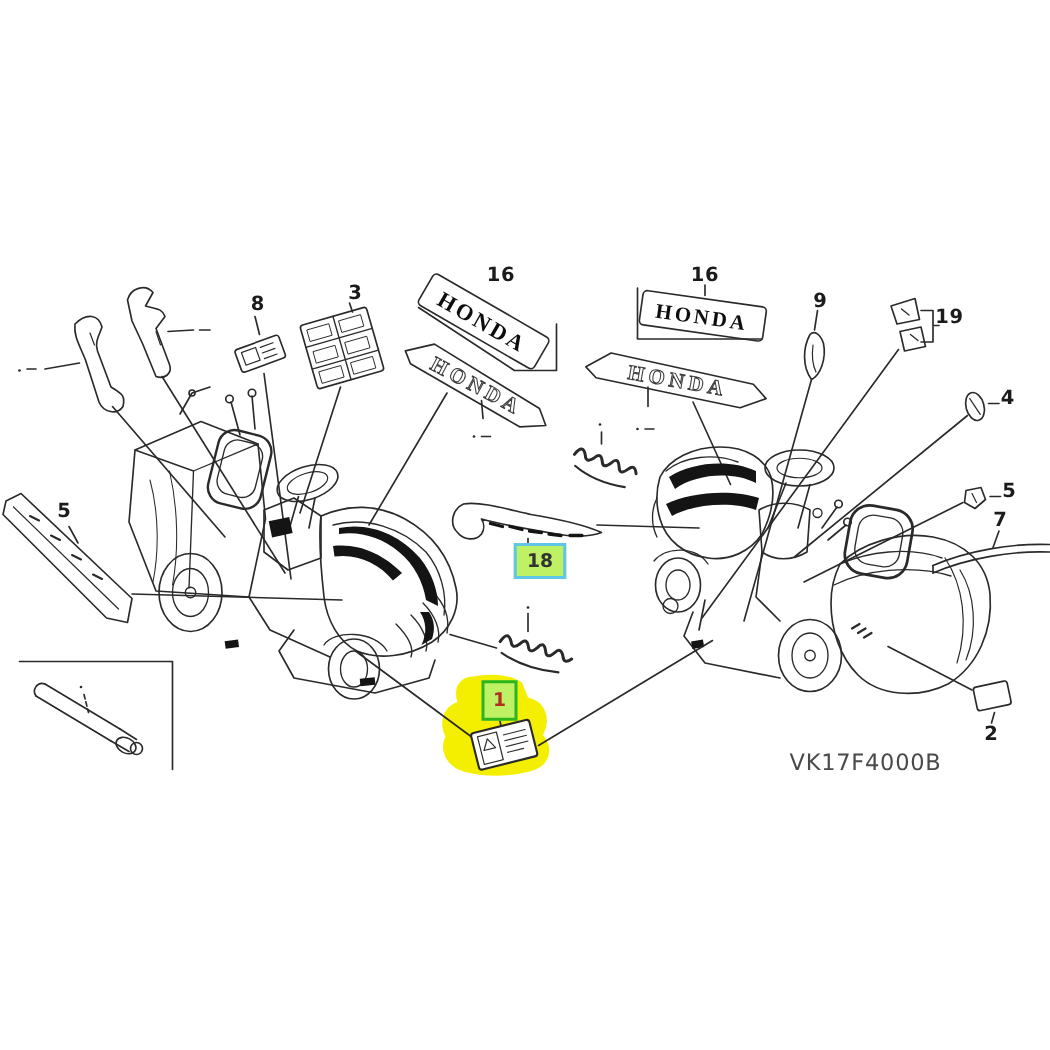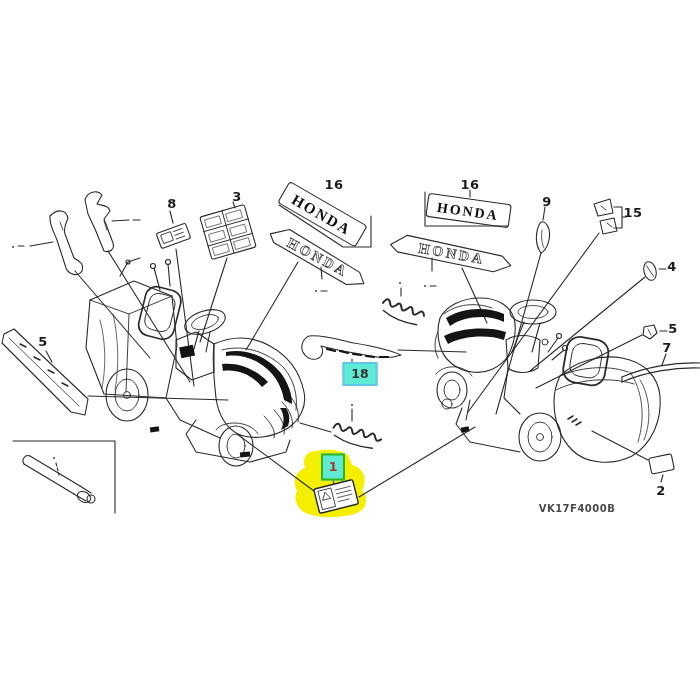--- a/index.html
+++ b/index.html
@@ -2,25 +2,25 @@
 <html><head>
 <meta charset="utf-8">
 <style>
   html,body{margin:0;padding:0;background:#e8e8e8;}
   #stage{position:relative;width:700px;height:700px;background:#ffffff;overflow:hidden;
          font-family:"DejaVu Sans", sans-serif;}
   #art{position:absolute;left:0;top:0;}
   .callout{position:absolute;transform:translate(-50%,-50%);font-size:13px;font-weight:700;
            color:#1b1b1b;letter-spacing:0.5px;line-height:1;user-select:none;}
   .callout-box{position:absolute;transform:translate(-50%,-50%);display:flex;align-items:center;
-           justify-content:center;background:#5eead4;font-size:12.5px;font-weight:700;line-height:1;}
+           justify-content:center;background:#bef264;font-size:12.5px;font-weight:700;line-height:1;}
   #callout-1-box{left:333px;top:467px;width:20px;height:23px;border:2px solid #2fb51c;color:#b03222;}
   #callout-18-box{left:360px;top:374px;width:31px;height:20px;border:2px solid #5fc6e8;color:#333;}
   #part-code{position:absolute;left:577px;top:508px;transform:translate(-50%,-50%);
-           font-size:10px;font-weight:700;color:#4a4a4a;letter-spacing:0.5px;}
+           font-size:15px;font-weight:400;color:#4a4a4a;letter-spacing:0.5px;}
 </style>
 </head>
 <body>
 
 <div id="stage">
 
 <svg id="art" width="700" height="700" viewBox="0 0 700 700">
 
   <path d="M 316,451 C 306,451 302,459 305,468 C 296,471 292,481 297,491
            C 292,501 299,513 312,515 C 327,519 346,517 357,513
@@ -292,21 +292,21 @@
   <text x="468" y="216" transform="rotate(8 468 211)" text-anchor="middle" font-family="Liberation Serif, serif" font-size="14" font-weight="bold" letter-spacing="2" fill="#0d0d0d">HONDA</text>
   <text x="452" y="258" transform="rotate(10 450 253)" text-anchor="middle" font-family="Liberation Serif, serif" font-size="14" font-weight="bold" letter-spacing="3" fill="#ffffff" stroke="#3a3a3a" stroke-width="0.7">HONDA</text>
 </svg>
 
 <div class="callout" style="left:43px;top:341px">5</div>
 <div class="callout" style="left:172px;top:203px">8</div>
 <div class="callout" style="left:237px;top:196px">3</div>
 <div class="callout" style="left:334px;top:184px">16</div>
 <div class="callout" style="left:470px;top:184px">16</div>
 <div class="callout" style="left:547px;top:201px">9</div>
-<div class="callout" style="left:633px;top:212px">15</div>
+<div class="callout" style="left:633px;top:212px">19</div>
 <div class="callout" style="left:672px;top:266px">4</div>
 <div class="callout" style="left:673px;top:328px">5</div>
 <div class="callout" style="left:667px;top:347px">7</div>
 <div class="callout" style="left:661px;top:490px">2</div>
 
 <div class="callout-box" id="callout-1-box">1</div>
 <div class="callout-box" id="callout-18-box">18</div>
 
 <div id="part-code">VK17F4000B</div>
 

